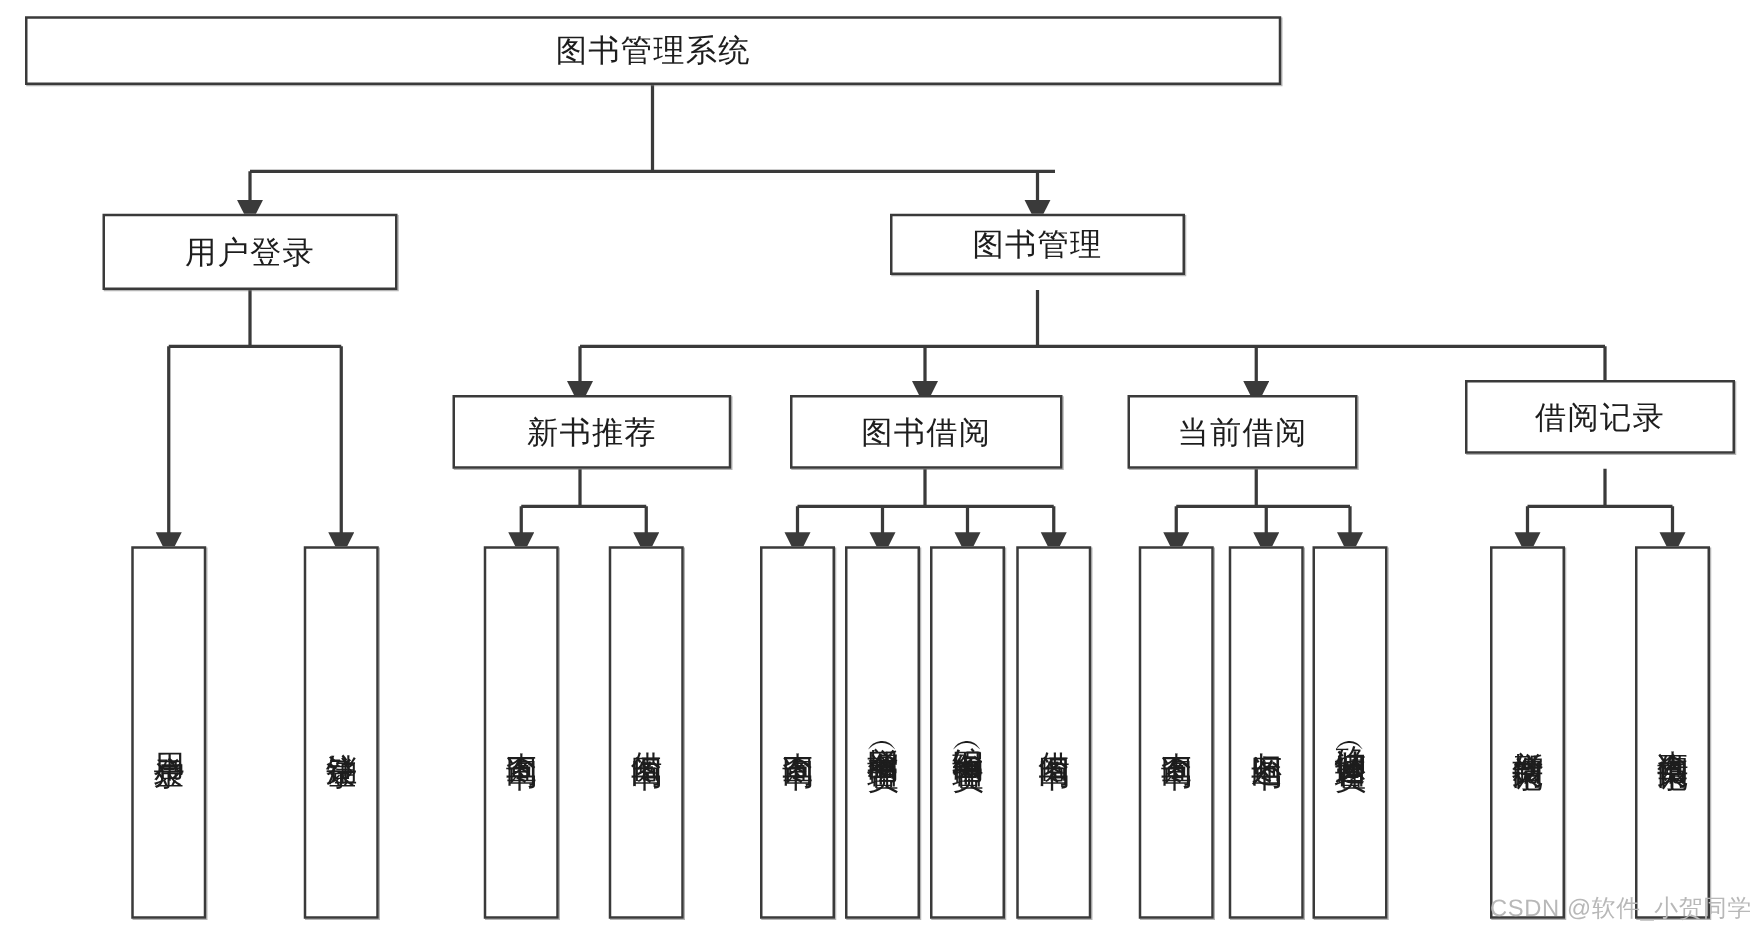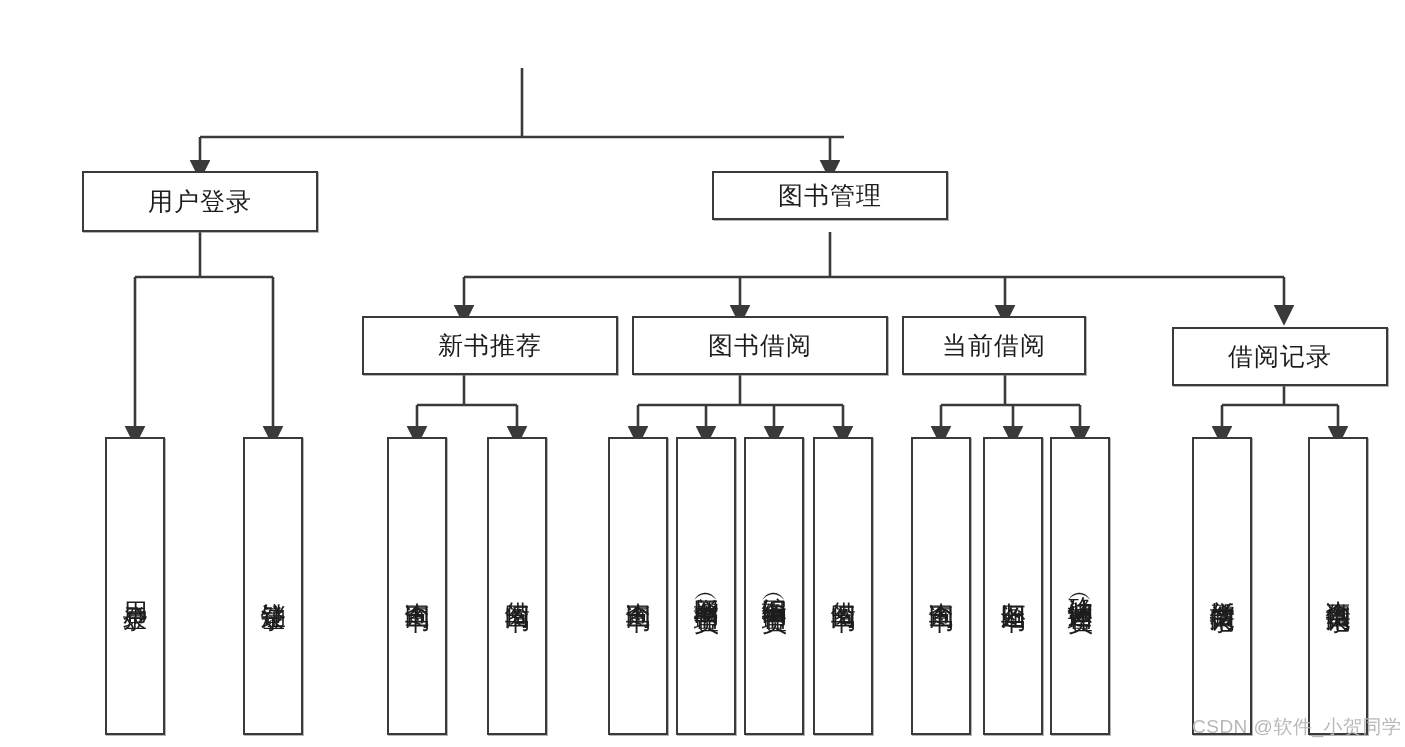--- a/index.html
+++ b/index.html
@@ -117,38 +117,41 @@
       <path d="M1013,405 L1013,429" marker-end="url(#arrowhead)"></path>
       <path d="M1080,405 L1080,429" marker-end="url(#arrowhead)"></path>
 
       <path d="M1284,375 L1284,405"></path>
       <path d="M1222,405 L1338,405"></path>
       <path d="M1222,405 L1222,429" marker-end="url(#arrowhead)"></path>
       <path d="M1338,405 L1338,429" marker-end="url(#arrowhead)"></path>
     </g>
   </svg>
 
+  <div class="node horiz" style="left:20px; top:13px; width:1005px; height:55px;">
+    <span>图书管理系统</span>
+  </div>
 
   <div class="node horiz" style="left:82px; top:171px; width:236px; height:61px;">
     <span>用户登录</span>
   </div>
   <div class="node horiz" style="left:712px; top:171px; width:236px; height:49px;text-align:center;">
     <span>图书管理</span>
   </div>
 
-  <div class="node horiz" style="left:362px; top:316px; width:256px; height:59px;">
+  <div class="node horiz" style="left:362px; top:316px; width:223px; height:59px;">
     <span>新书推荐</span>
   </div>
-  <div class="node horiz" style="left:632px; top:316px; width:256px; height:59px;">
+  <div class="node horiz" style="left:632px; top:316px; width:218px; height:59px;">
     <span>图书借阅</span>
   </div>
   <div class="node horiz" style="left:902px; top:316px; width:184px; height:59px;">
     <span>当前借阅</span>
   </div>
-  <div class="node horiz" style="left:1172px; top:327px; width:216px; height:59px;">
+  <div class="node horiz" style="left:1172px; top:304px; width:216px; height:59px;">
     <span>借阅记录</span>
   </div>
 
   <div class="node vert" style="left:105px; top:437px; width:60px; height:298px;">
     <span class="vtext">用户登录</span>
   </div>
   <div class="node vert" style="left:243px; top:437px; width:60px; height:298px;">
     <span class="vtext">注销登录</span>
   </div>
 

